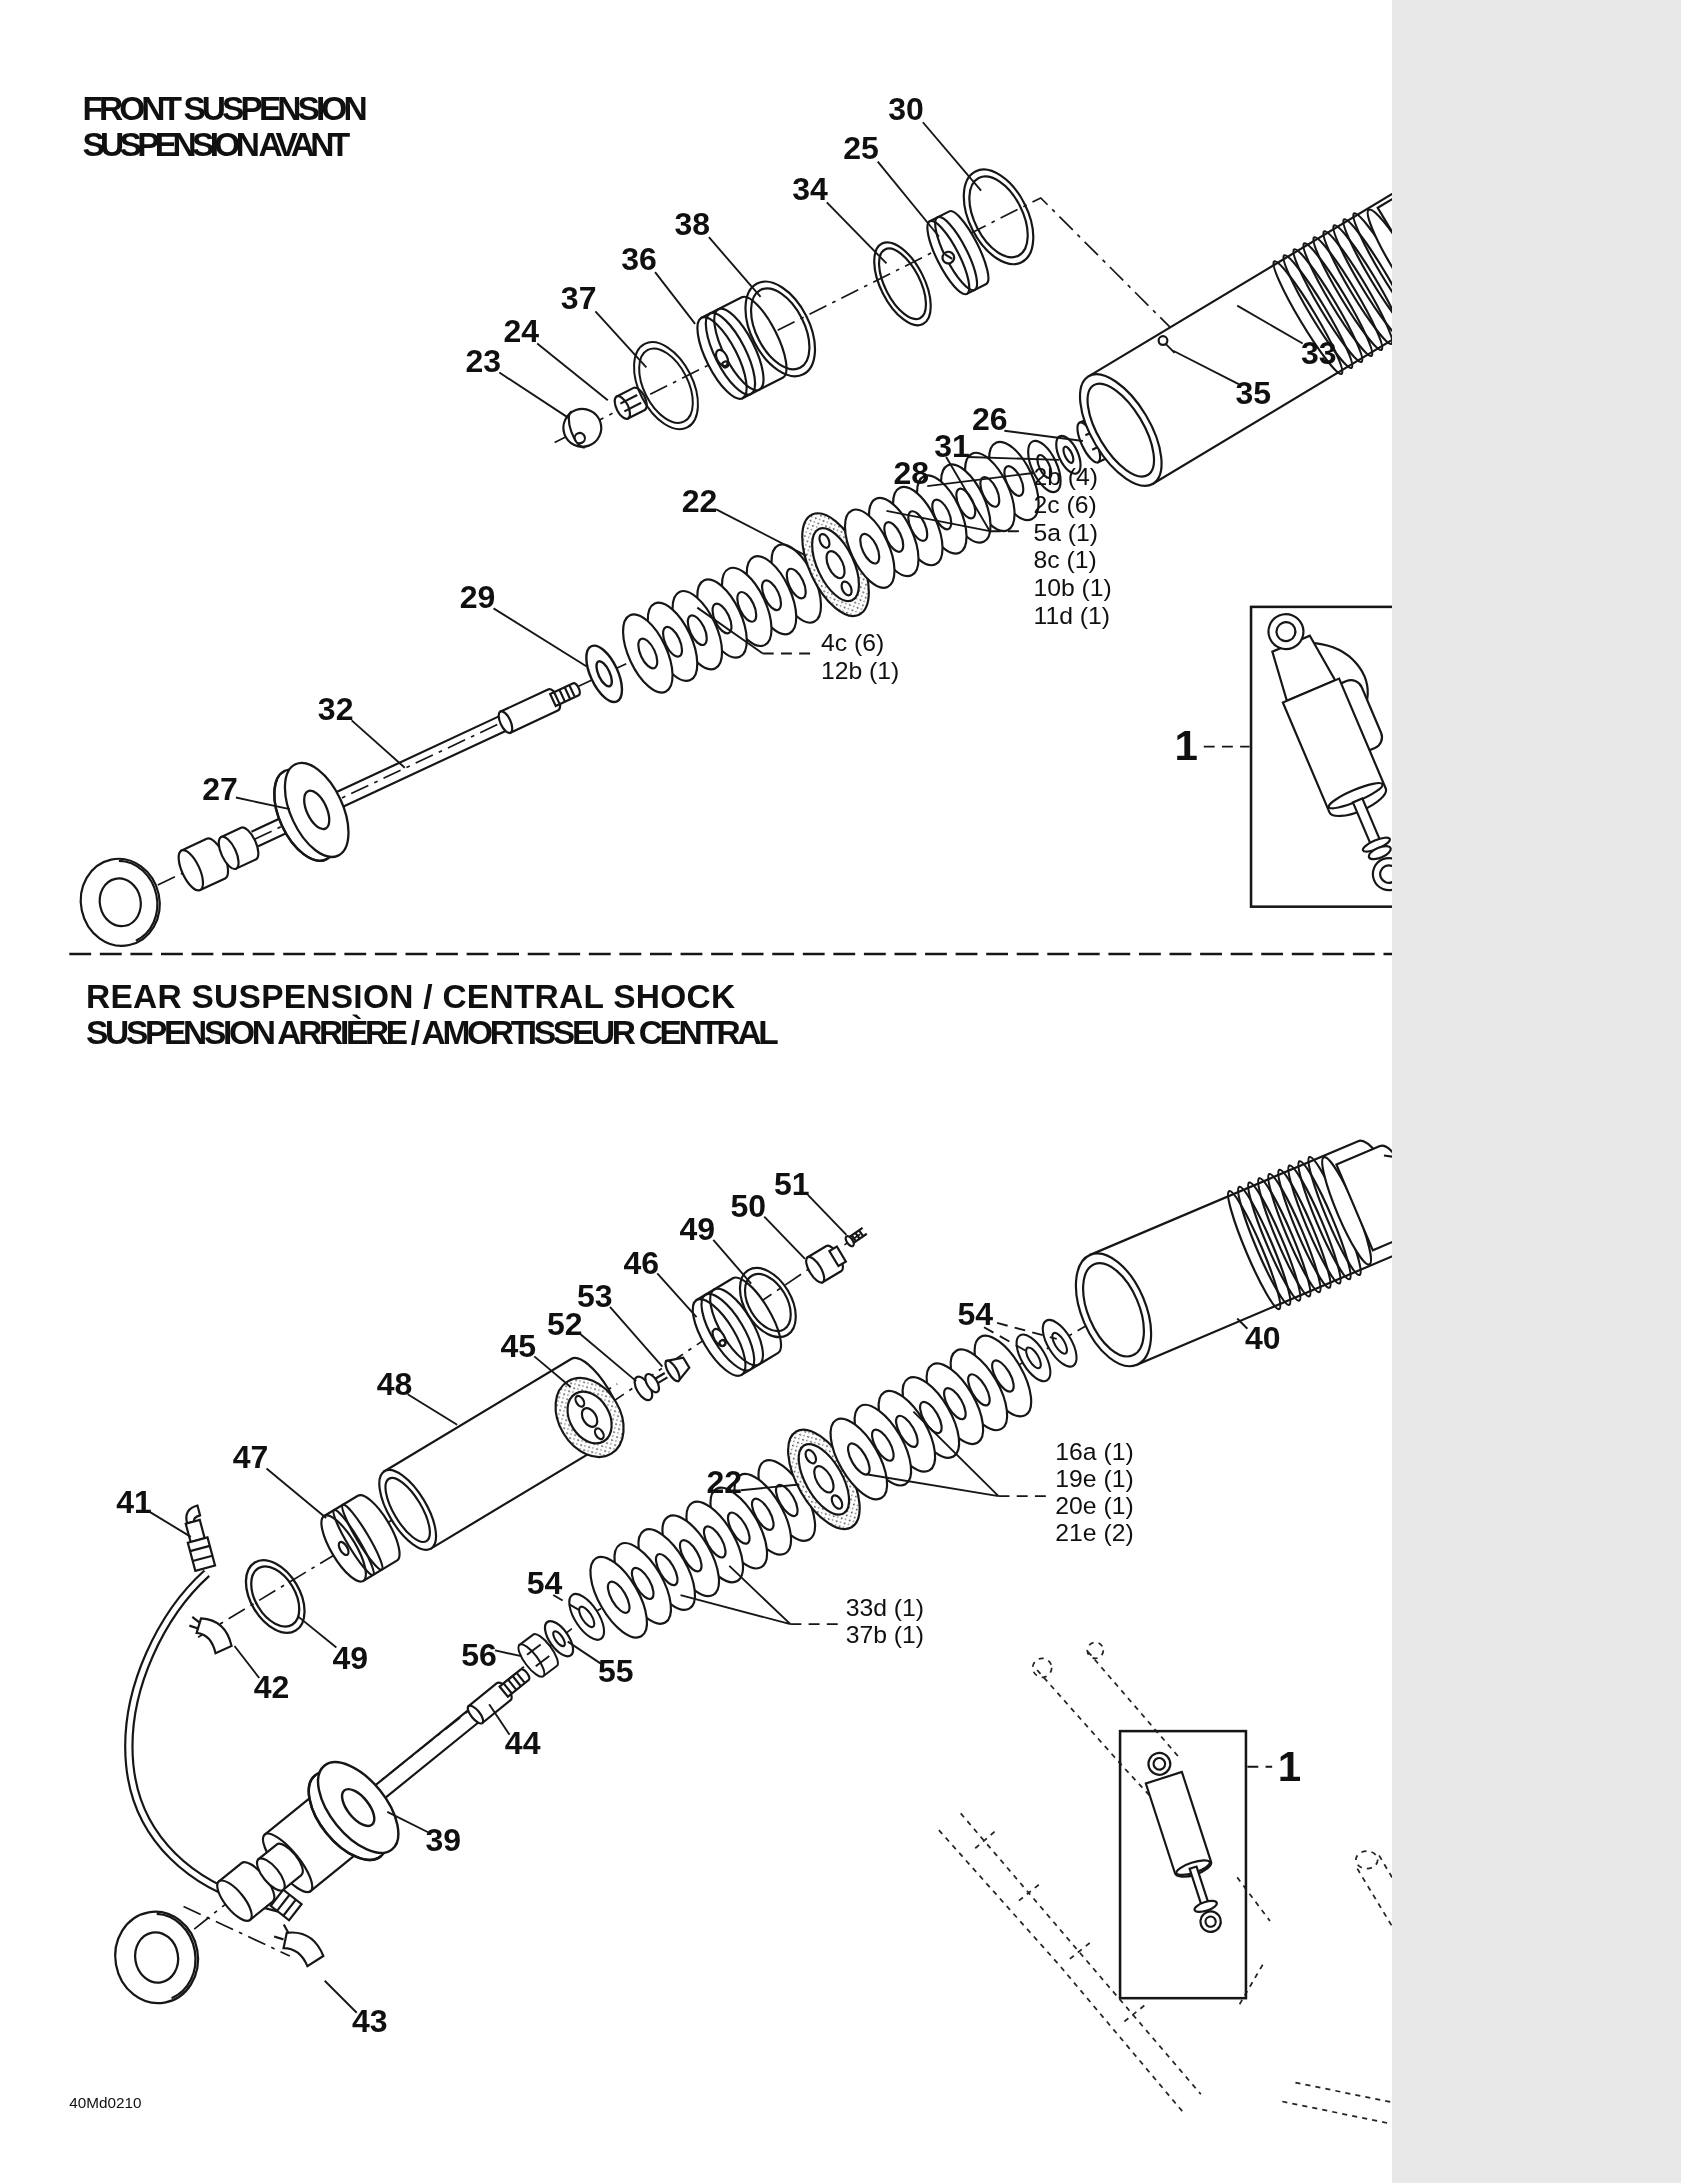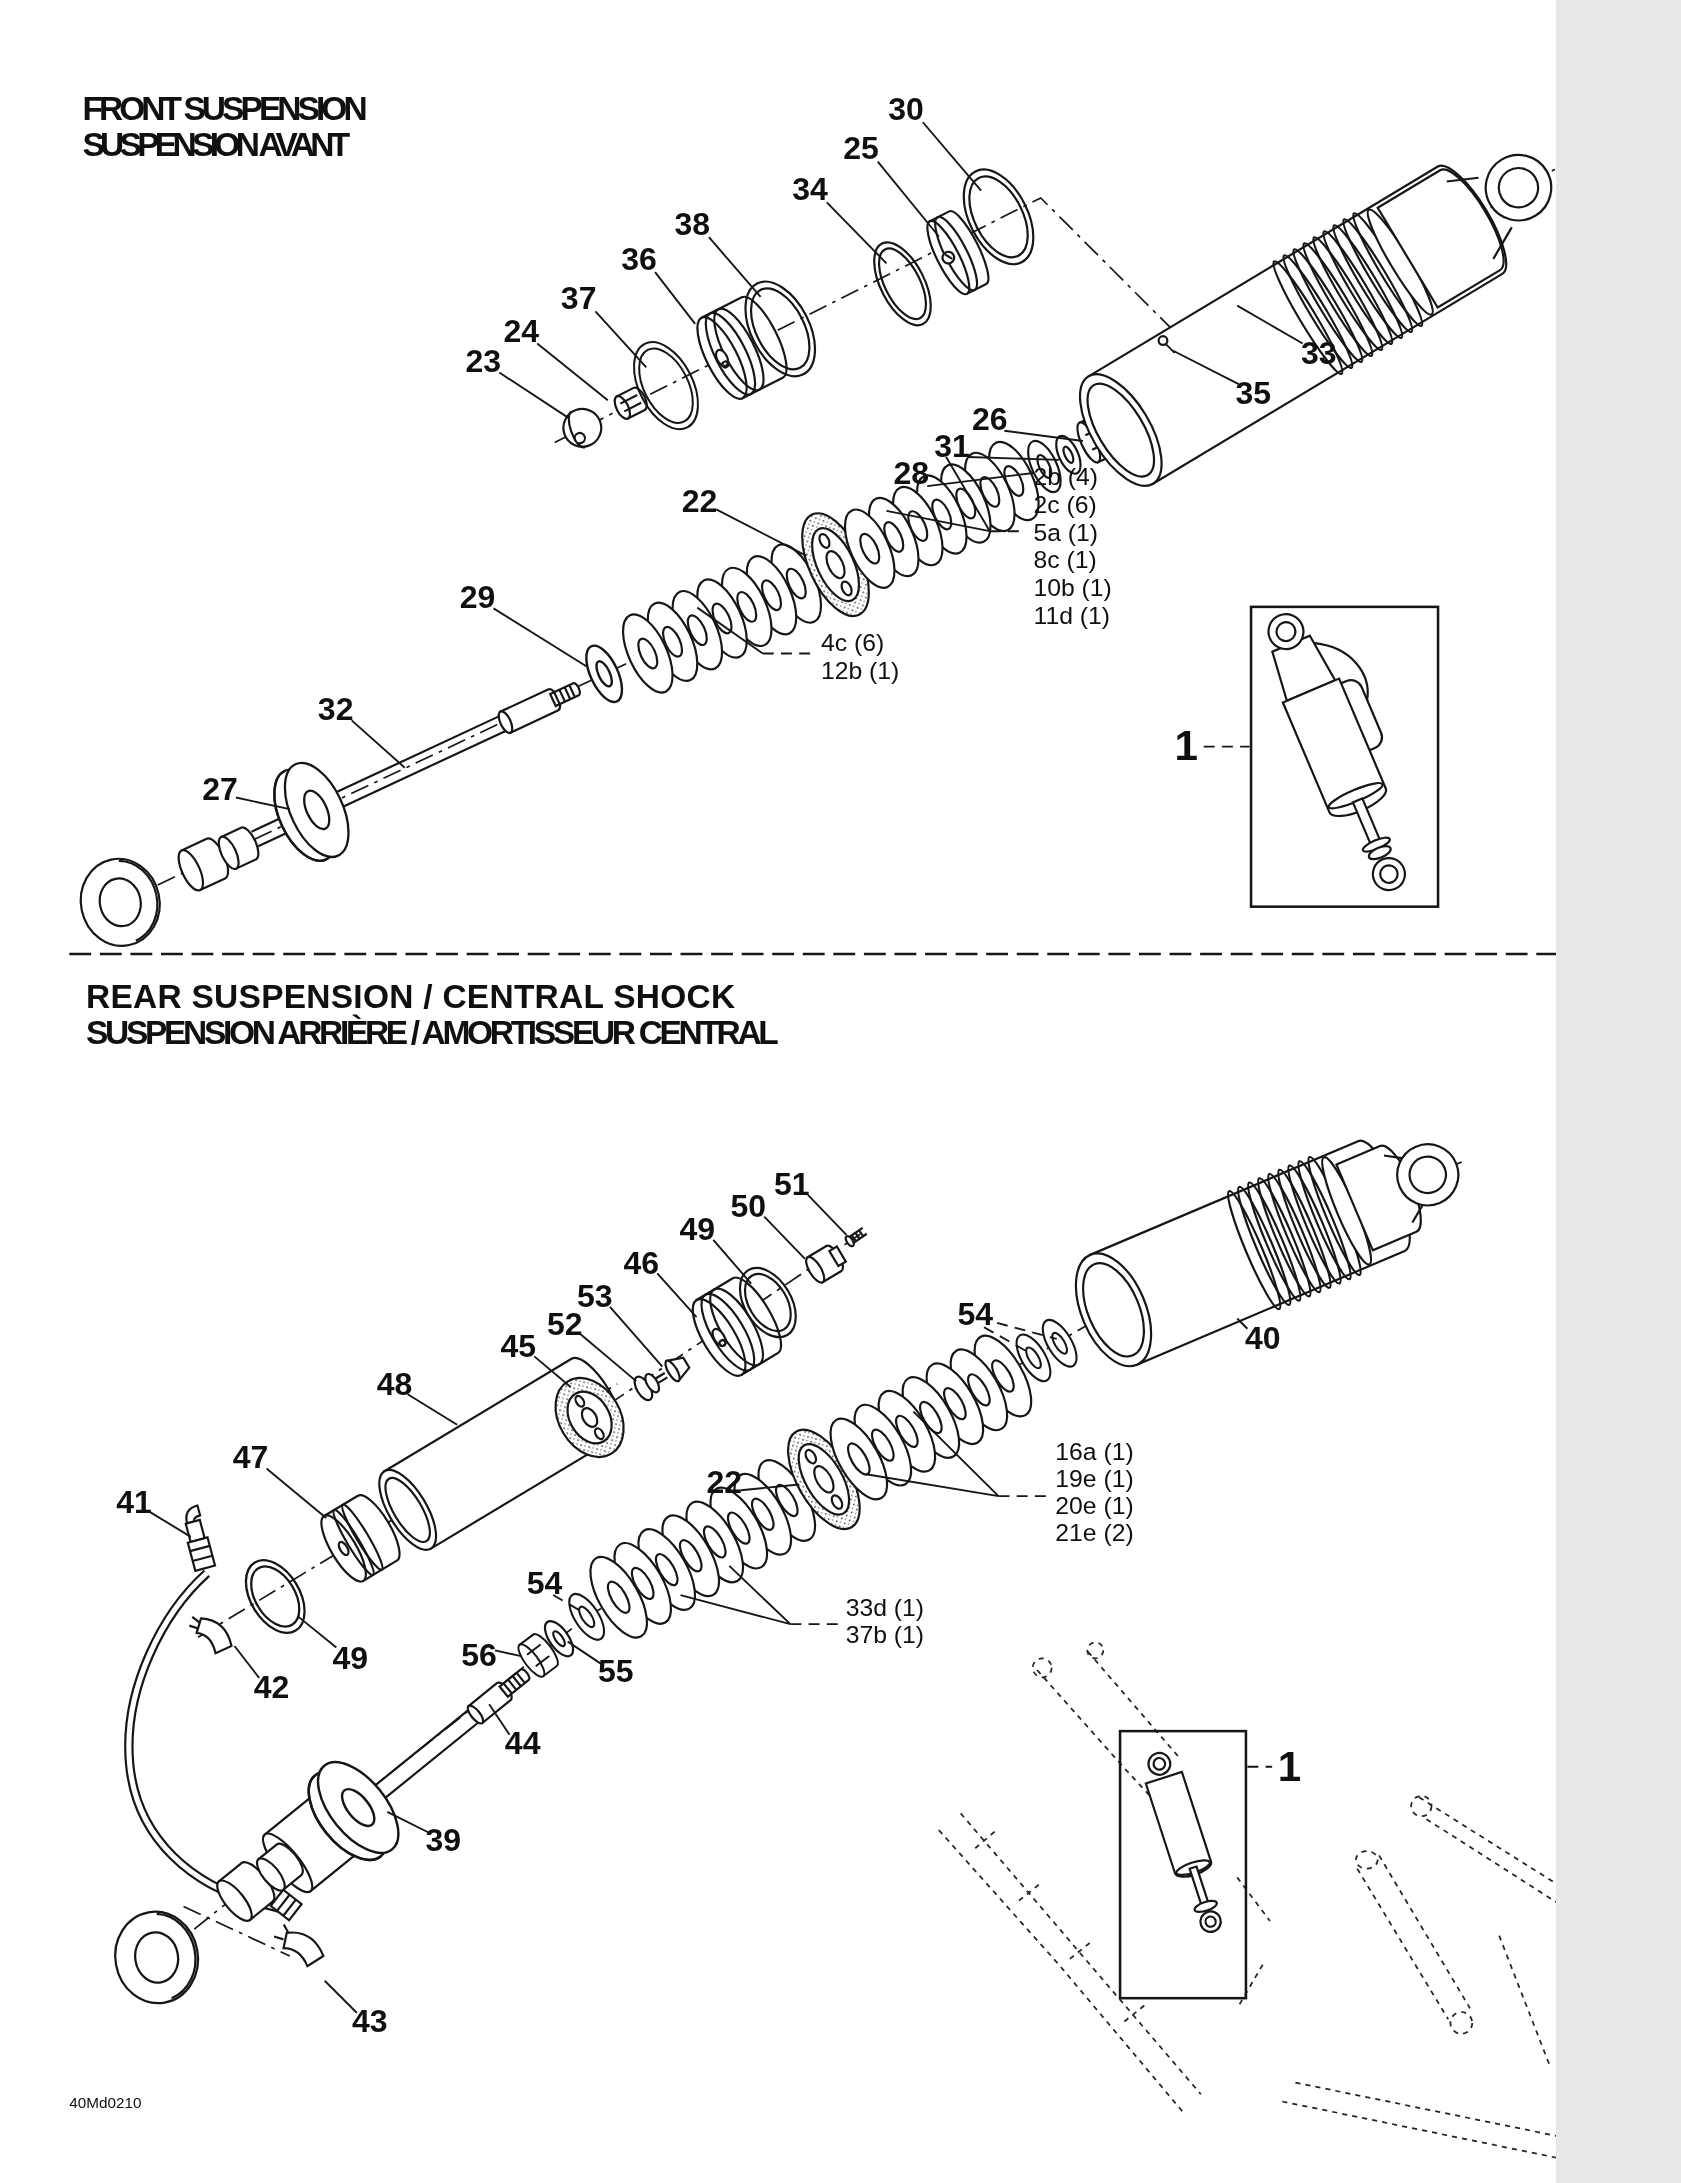--- a/index.html
+++ b/index.html
@@ -1,16 +1,16 @@
 <!DOCTYPE html>
 <html style="font-size:11.6px"><head>
 <meta charset="utf-8">
 <style>
   html,body{margin:0;padding:0;background:#e8e8e8;}
-  .page{position:relative;width:1556px;height:2183px;background:#ffffff;overflow:hidden;font-family:"Liberation Sans",sans-serif;}
+  .page{position:relative;width:1392px;height:2183px;background:#ffffff;overflow:hidden;font-family:"Liberation Sans",sans-serif;}
   svg{position:absolute;inset:0;}
   .w{fill:#ffffff;stroke:#161616;stroke-width:3;}
   .n{fill:none;stroke:#161616;stroke-width:3;}
   .ld{fill:none;stroke:#161616;stroke-width:2.6;}
   .ldd{fill:none;stroke:#161616;stroke-width:2.6;stroke-dasharray:15 10;}
   .dd{fill:none;stroke:#161616;stroke-width:2.3;stroke-dasharray:26 9 5 9;}
   .skt{fill:none;stroke:#242424;stroke-width:2.4;stroke-dasharray:7 7;}
   .ttl{font:700 46px "Liberation Sans",sans-serif;fill:#101010;}
   .lbl{font:700 44px "Liberation Sans",sans-serif;fill:#101010;text-anchor:middle;}
   .big{font:700 58px "Liberation Sans",sans-serif;fill:#101010;text-anchor:middle;}

